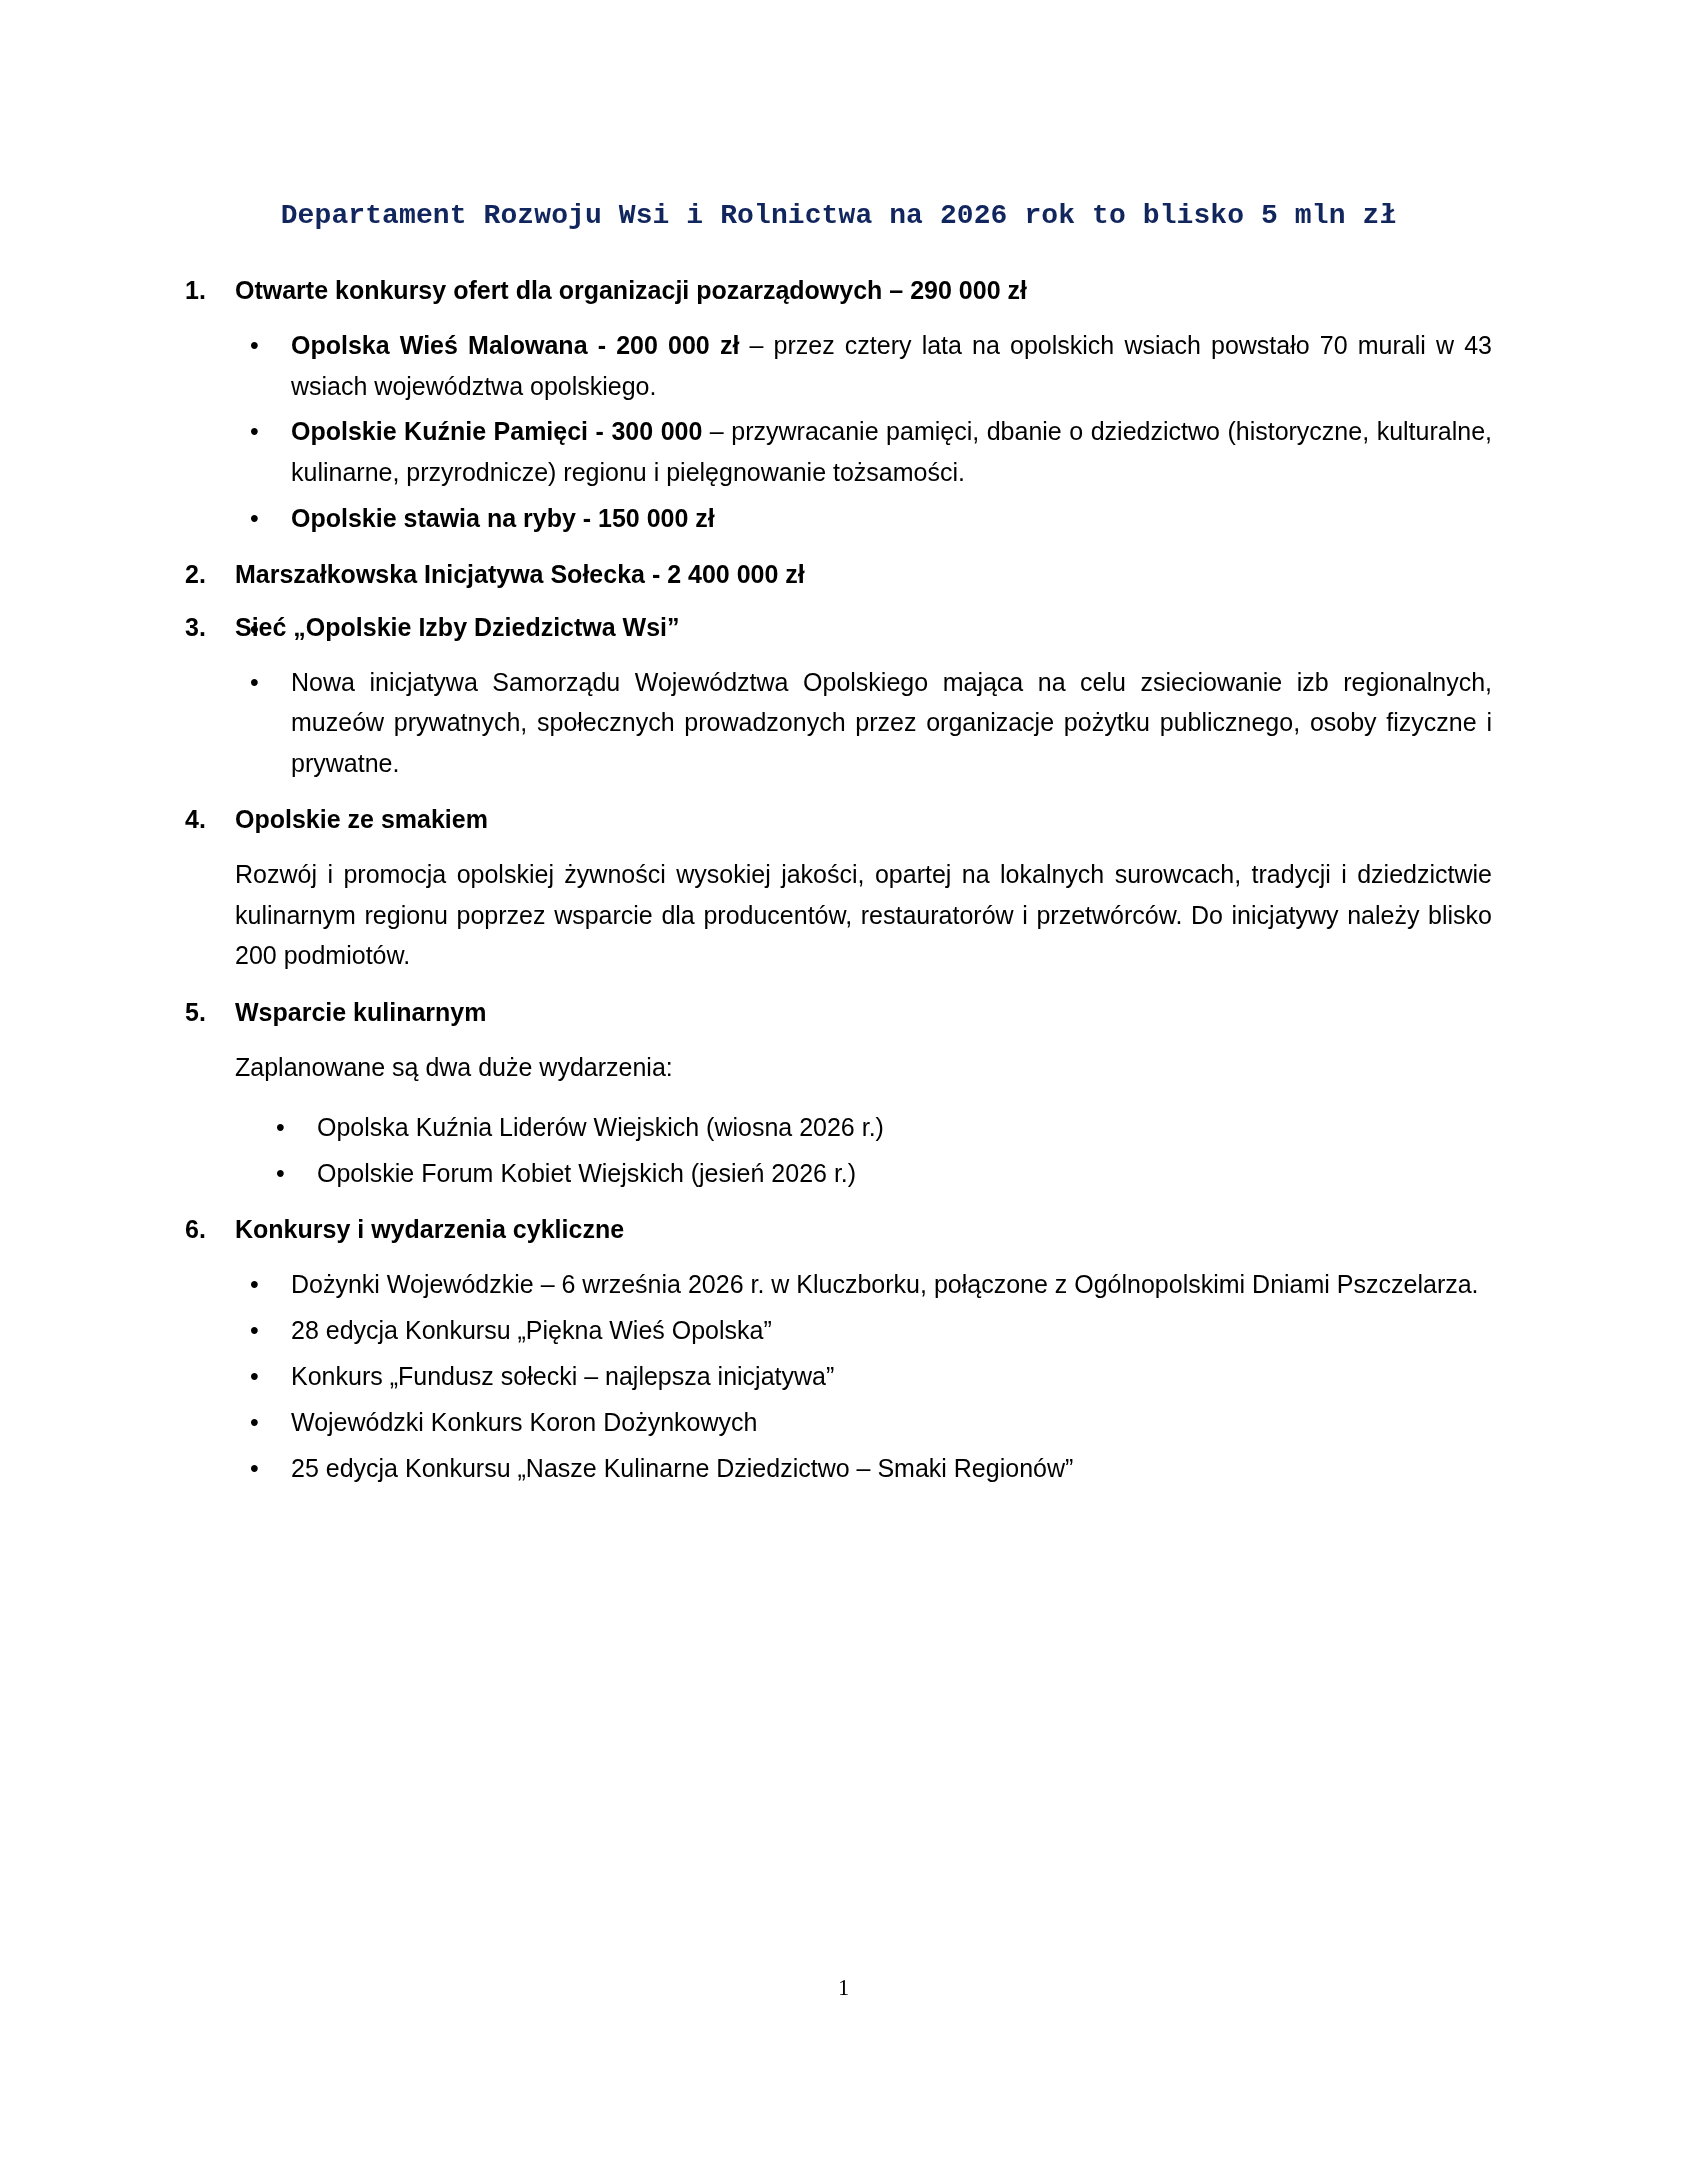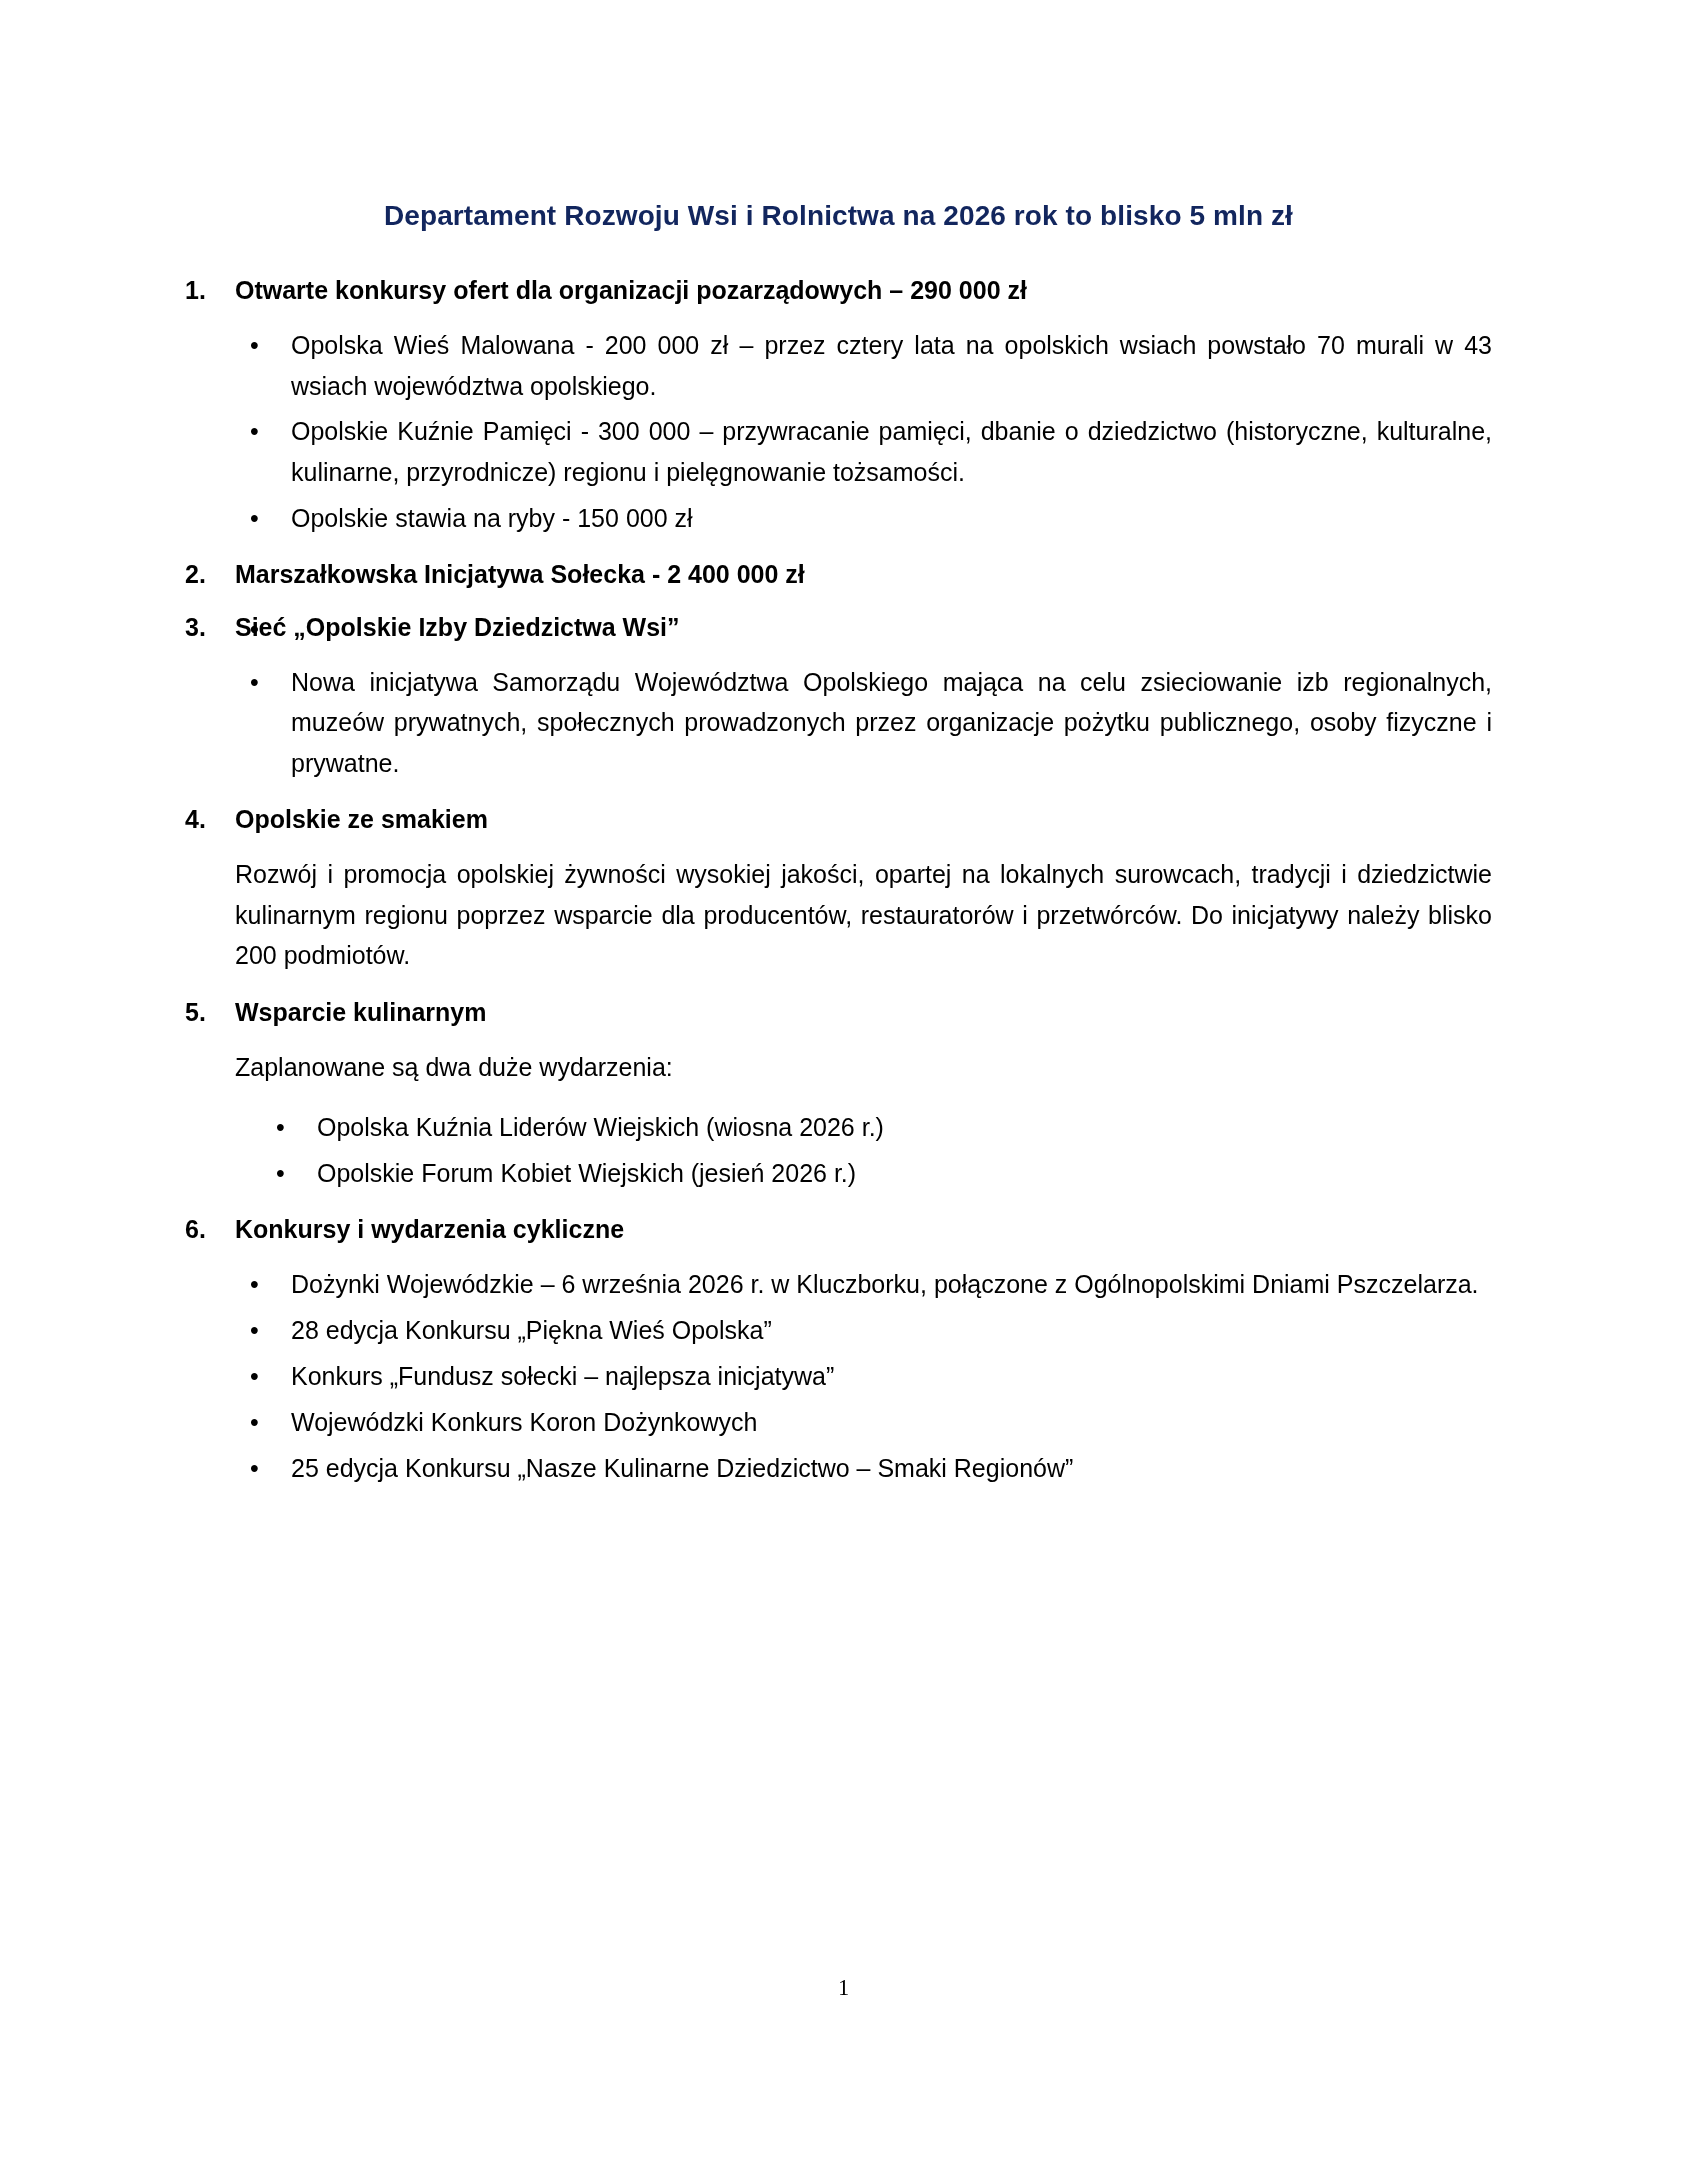--- a/index.html
+++ b/index.html
@@ -102,40 +102,40 @@
     line-height: 1.62;
     padding-left: 50px;
     margin: 0 0 20px 0;
     text-align: justify;
     text-justify: inter-word;
   }
   .para.flat {
     text-align: left;
   }
 
-  .strong { font-weight: normal; }
+  .strong { font-weight: bold; }
 
   
   .page-number {
     position: absolute;
     left: 0;
     right: 0;
     top: 1975px;
     text-align: center;
     font-size: 22.5px;
     font-family: "Liberation Serif", serif;
     color: #000000;
   }
 </style>
 </head>
 <body>
 
 <div class="page">
 
-  <h1 class="doc-title" style="color: rgb(18, 38, 94);">Departament Rozwoju Wsi i Rolnictwa na 2026 rok to blisko 5 mln zł</h1>
+  <h1 class="doc-title" style="color: rgb(18, 38, 94); font-family: Liberation Mono, monospace;">Departament Rozwoju Wsi i Rolnictwa na 2026 rok to blisko 5 mln zł</h1>
 
   <ol class="num-list">
       <li class="num-item">
         <div class="num-heading"><span class="num-marker">1.</span><span>Otwarte konkursy ofert dla organizacji pozarządowych – 290 000 zł</span></div>
         <ul class="bullets">
           <li><span class="bullet-glyph">•</span><span class="strong">Opolska Wieś Malowana  - 200 000 zł</span><span> – przez cztery lata na opolskich wsiach powstało 70 murali w 43 wsiach województwa opolskiego.</span></li>
           <li><span class="bullet-glyph">•</span><span class="strong">Opolskie  Kuźnie  Pamięci   -  300 000</span><span> – przywracanie pamięci, dbanie o dziedzictwo (historyczne, kulturalne, kulinarne, przyrodnicze) regionu i pielęgnowanie tożsamości.</span></li>
           <li class="no-justify"><span class="bullet-glyph">•</span><span class="strong">Opolskie stawia na ryby - 150 000 zł</span></li>
         </ul>
       </li>

